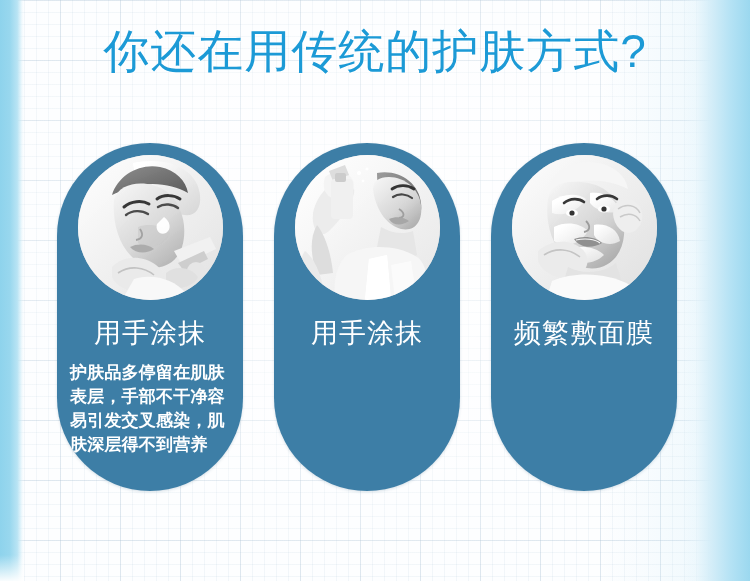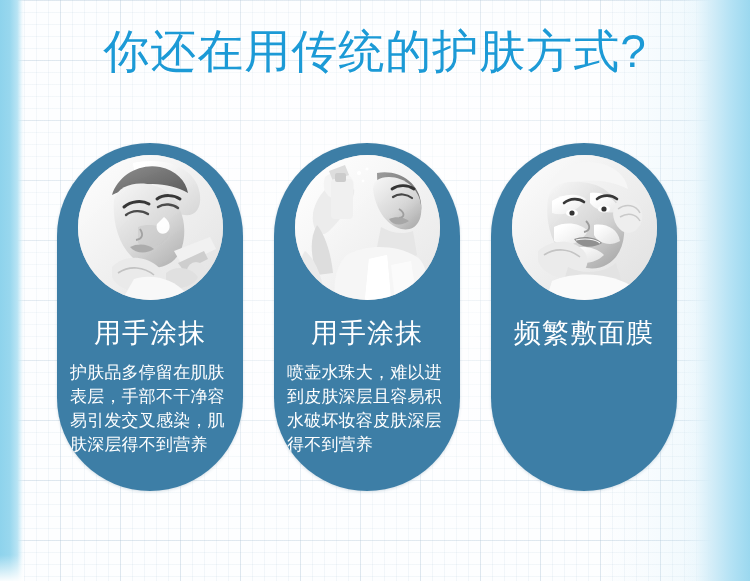--- a/index.html
+++ b/index.html
@@ -139,21 +139,21 @@
     line-height: 1.1;
     white-space: nowrap;
   }
 
   .card-body {
     position: absolute;
     left: 13px; top: 218px;
     width: 162px;
     color: #ffffff;
     font-size: 17px;
-    font-weight: normal;
+    font-weight: bold;
     line-height: 24px;
     letter-spacing: 0.2px;
     text-align: left;
   }
 
   
   .watermark {
     position: absolute;
     left: 596px; top: 506px;
     width: 96px; height: 40px;
@@ -293,21 +293,20 @@
 
             <path d="M74 104 L92 100 L96 145 L70 145 Z" fill="#fafafa"></path>
             <path d="M96 110 L116 106 L122 145 L100 145 Z" fill="#f2f2f2"></path>
 
             <path d="M22 70 C30 80 36 98 38 118 L22 120 C16 102 14 84 22 70 Z" fill="#d6d6d6"></path>
             <path d="M10 96 C20 104 28 122 30 145 L6 145 C2 124 2 108 10 96 Z" fill="#e2e2e2"></path>
           </svg>
         </div>
       </div>
       <div class="card-title">用手涂抹</div>
-      <div class="card-body">喷壶水珠大，难以进到皮肤深层且容易积水破坏妆容皮肤深层得不到营养</div>
     </div>
 
     <div class="card">
       <div class="photo-wrap">
         <div class="photo">
           <svg viewBox="0 0 145 145" xmlns="http://www.w3.org/2000/svg" role="img">
             <defs>
               <linearGradient id="bg3" x1="0" y1="0" x2="1" y2="1">
                 <stop offset="0%" stop-color="#f3f4f5"></stop>
                   <stop offset="100%" stop-color="#d6d9dc"></stop>

